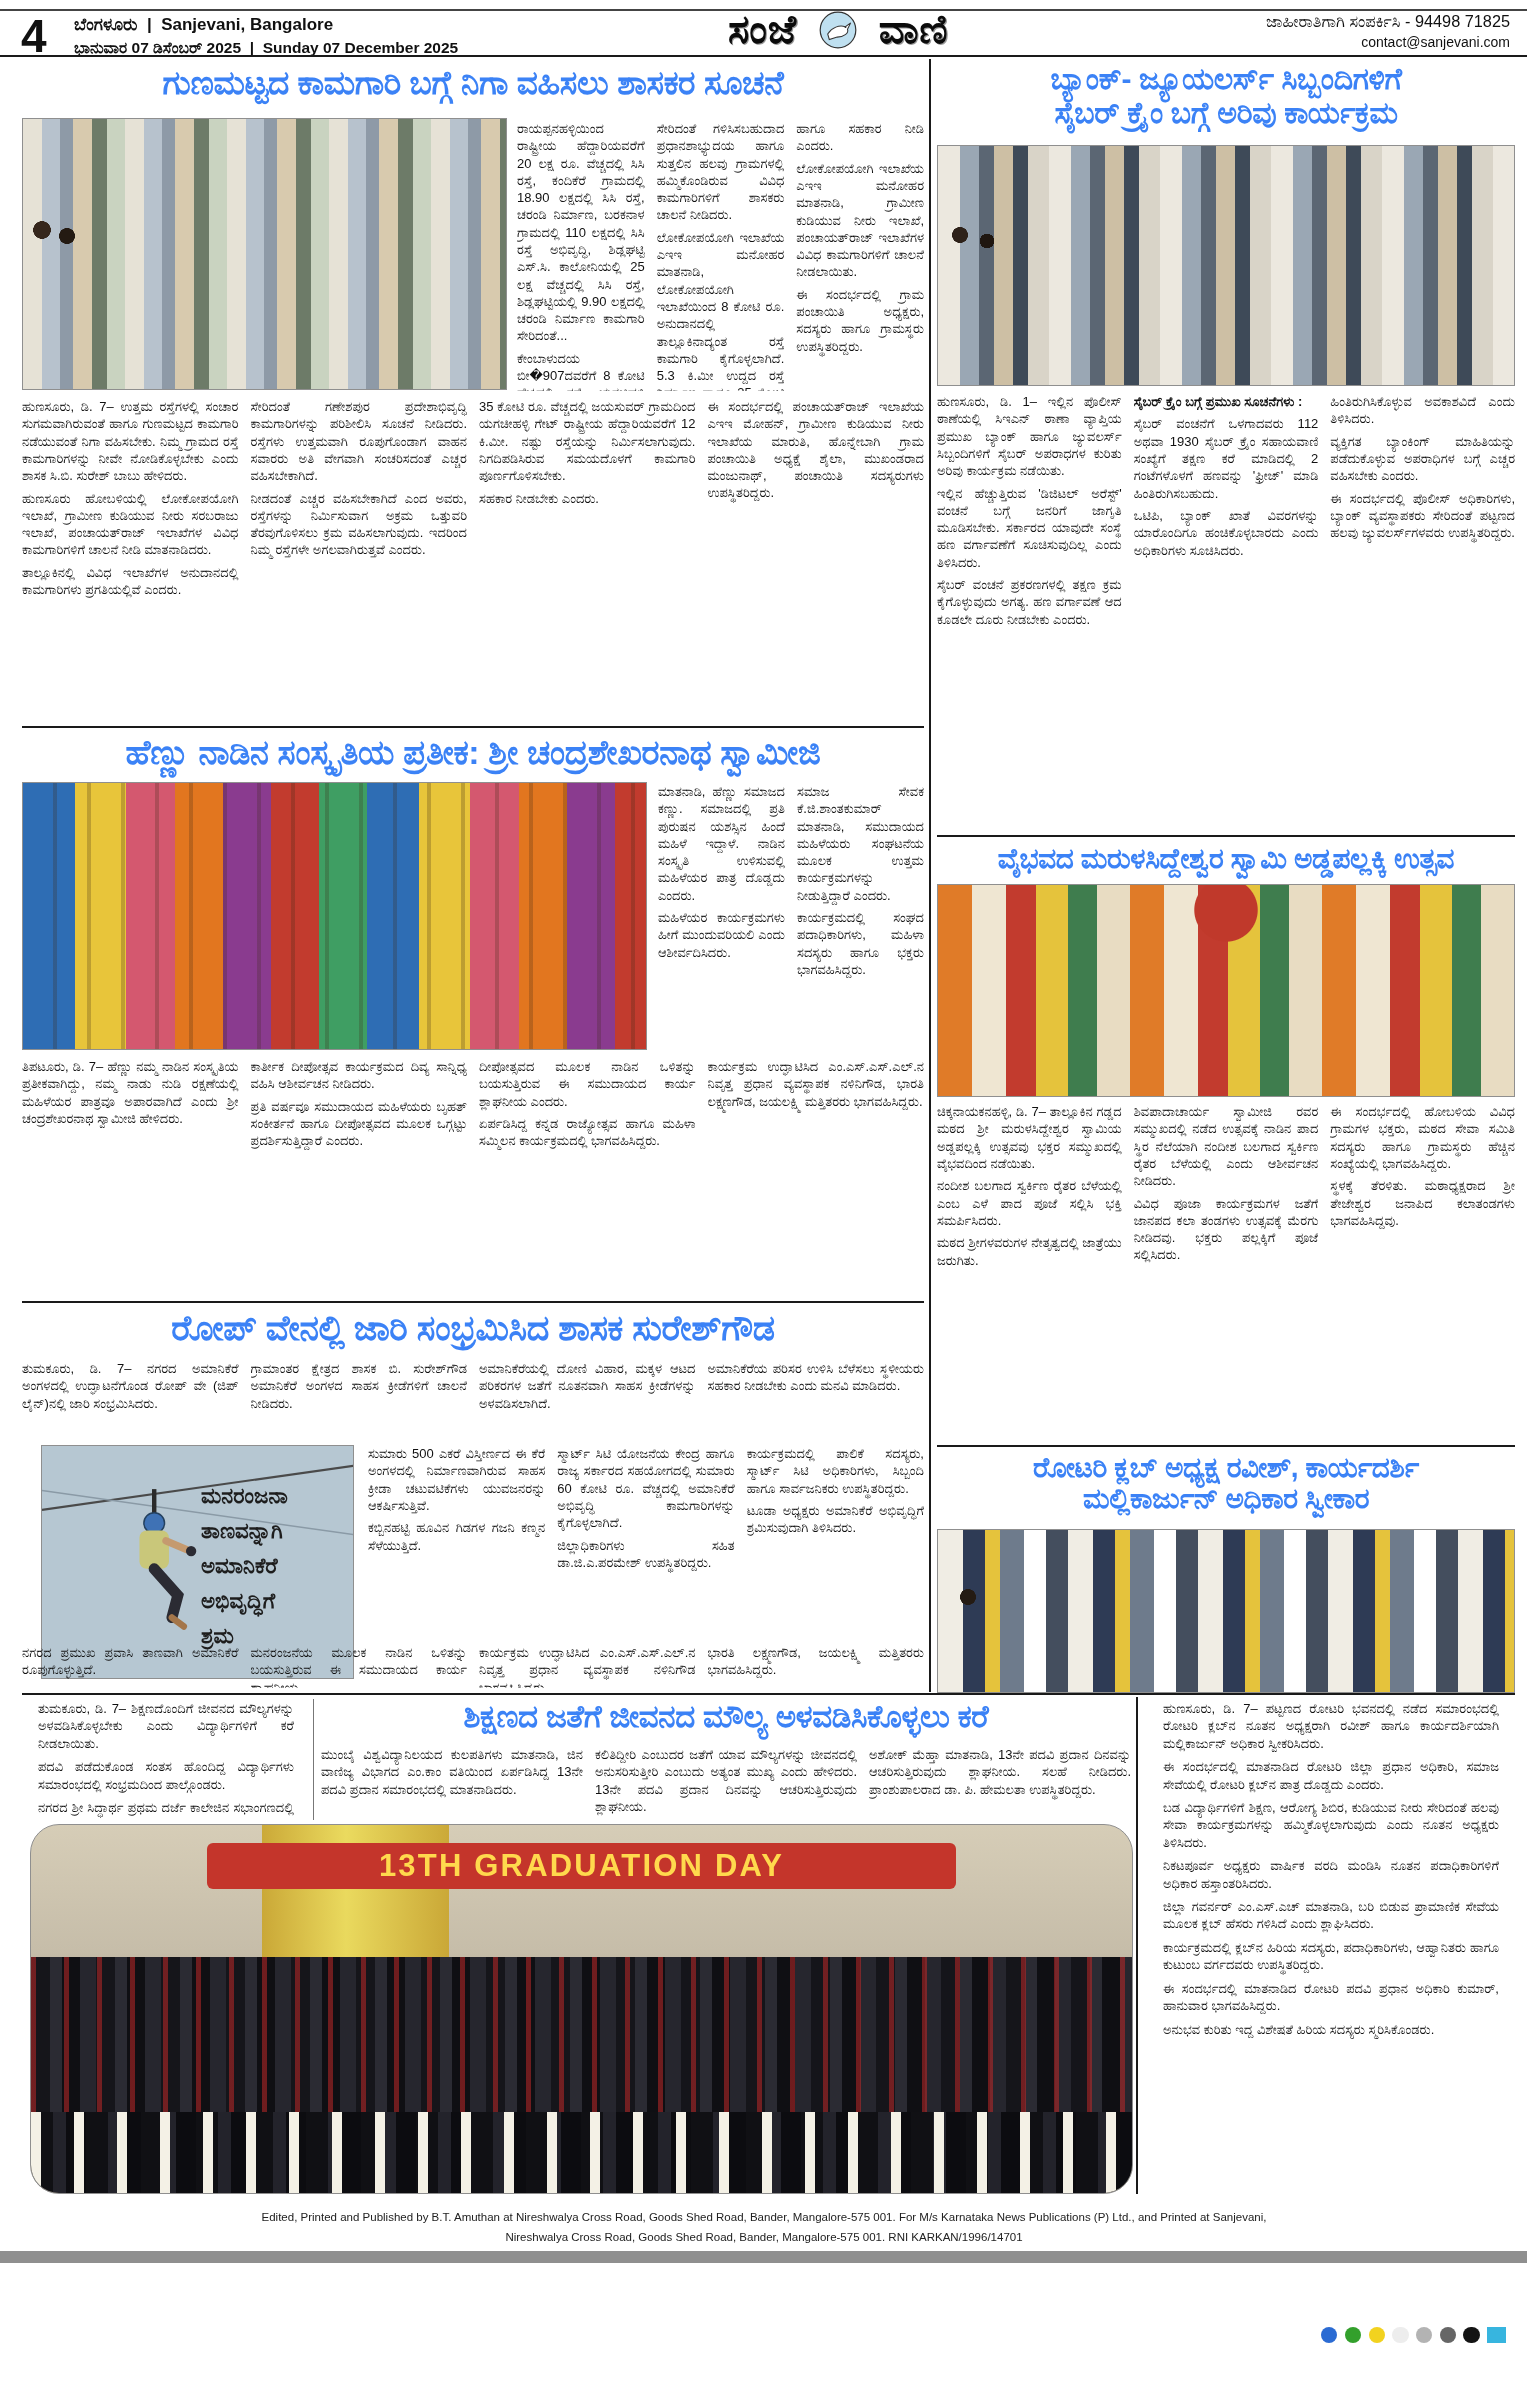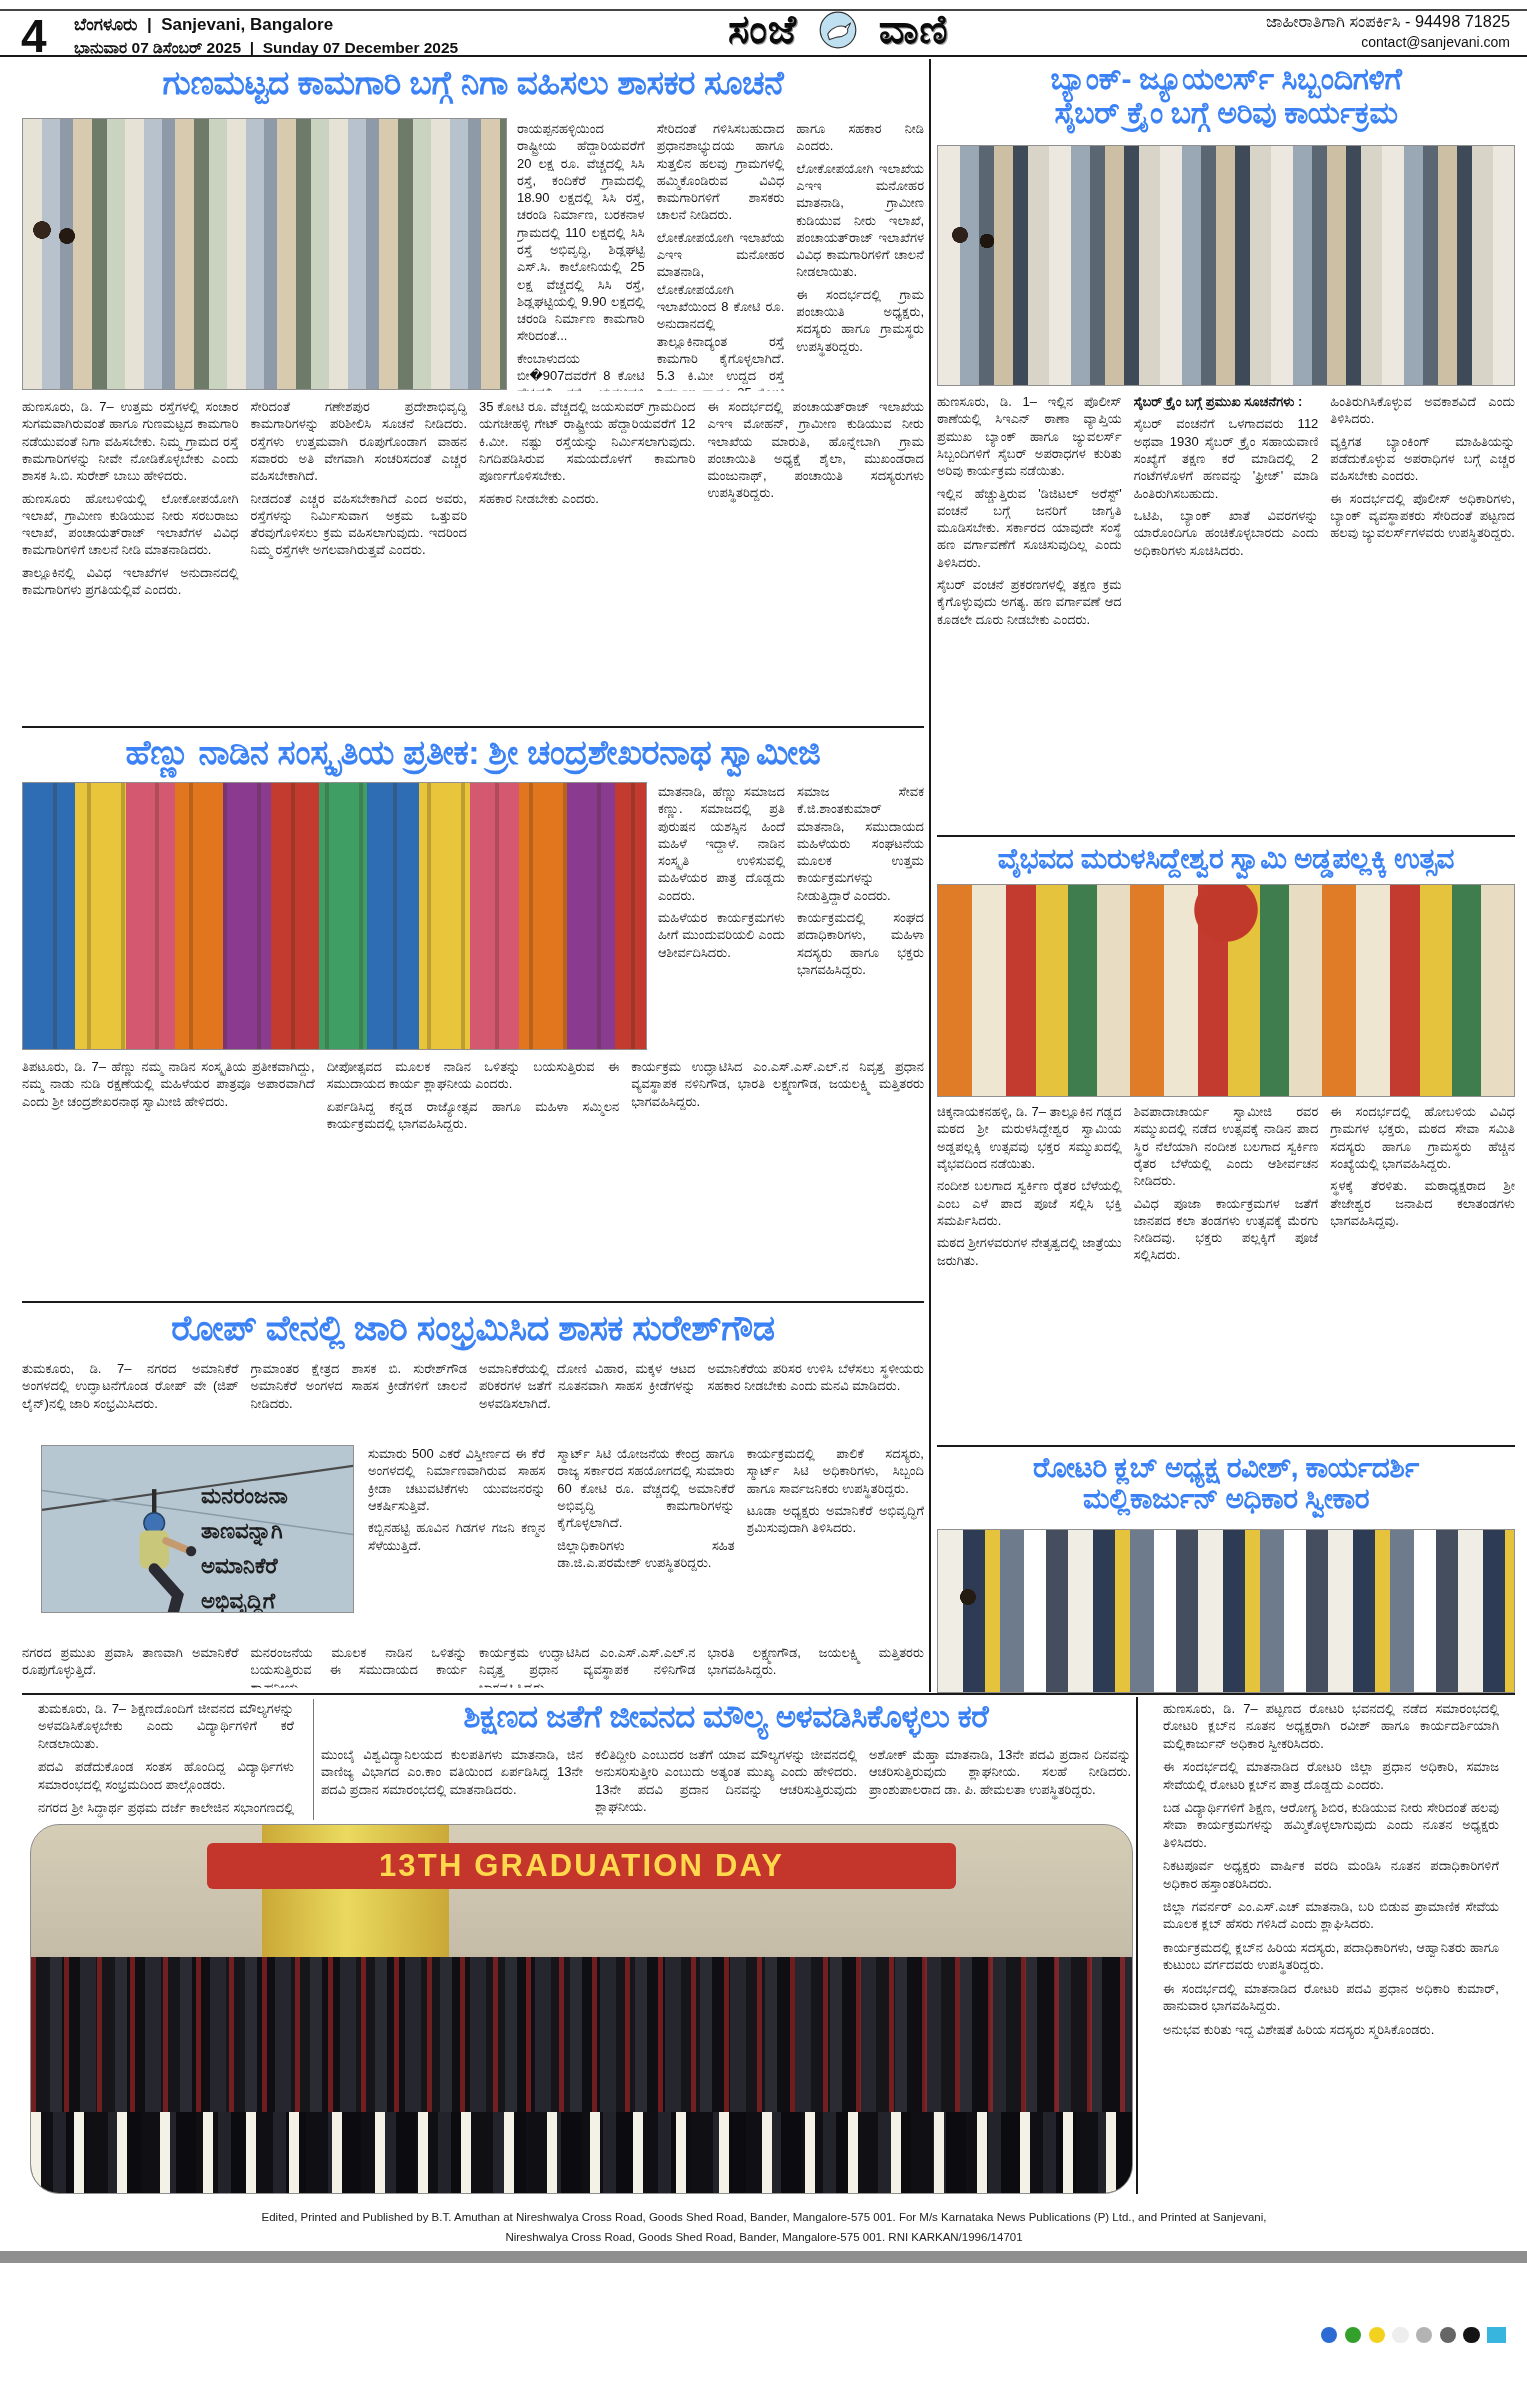--- a/index.html
+++ b/index.html
@@ -177,20 +177,24 @@
         <p>ಸಮಾಜ ಸೇವಕ ಕೆ.ಜಿ.ಶಾಂತಕುಮಾರ್ ಮಾತನಾಡಿ, ಸಮುದಾಯದ ಮಹಿಳೆಯರು ಸಂಘಟನೆಯ ಮೂಲಕ ಉತ್ತಮ ಕಾರ್ಯಕ್ರಮಗಳನ್ನು ನೀಡುತ್ತಿದ್ದಾರೆ ಎಂದರು.</p>
         <p>ಕಾರ್ಯಕ್ರಮದಲ್ಲಿ ಸಂಘದ ಪದಾಧಿಕಾರಿಗಳು, ಮಹಿಳಾ ಸದಸ್ಯರು ಹಾಗೂ ಭಕ್ತರು ಭಾಗವಹಿಸಿದ್ದರು.</p>
       </div>
   </div>
 
   <div class="abs cols body-txt" style="left:22px;top:1058px;width:902px;height:238px;">
     <div class="col">
         <p>ತಿಪಟೂರು, ಡಿ. 7– ಹೆಣ್ಣು ನಮ್ಮ ನಾಡಿನ ಸಂಸ್ಕೃತಿಯ ಪ್ರತೀಕವಾಗಿದ್ದು, ನಮ್ಮ ನಾಡು ನುಡಿ ರಕ್ಷಣೆಯಲ್ಲಿ ಮಹಿಳೆಯರ ಪಾತ್ರವೂ ಅಪಾರವಾಗಿದೆ ಎಂದು ಶ್ರೀ ಚಂದ್ರಶೇಖರನಾಥ ಸ್ವಾಮೀಜಿ ಹೇಳಿದರು.</p>
       </div>
     <div class="col">
+        <p>ಕಾರ್ತೀಕ ದೀಪೋತ್ಸವ ಕಾರ್ಯಕ್ರಮದ ದಿವ್ಯ ಸಾನ್ನಿಧ್ಯ ವಹಿಸಿ ಆಶೀರ್ವಚನ ನೀಡಿದರು.</p>
+        <p>ಪ್ರತಿ ವರ್ಷವೂ ಸಮುದಾಯದ ಮಹಿಳೆಯರು ಬೃಹತ್ ಸಂಕೀರ್ತನೆ ಹಾಗೂ ದೀಪೋತ್ಸವದ ಮೂಲಕ ಒಗ್ಗಟ್ಟು ಪ್ರದರ್ಶಿಸುತ್ತಿದ್ದಾರೆ ಎಂದರು.</p>
+      </div>
+    <div class="col">
         <p>ದೀಪೋತ್ಸವದ ಮೂಲಕ ನಾಡಿನ ಒಳಿತನ್ನು ಬಯಸುತ್ತಿರುವ ಈ ಸಮುದಾಯದ ಕಾರ್ಯ ಶ್ಲಾಘನೀಯ ಎಂದರು.</p>
         <p>ಏರ್ಪಡಿಸಿದ್ದ ಕನ್ನಡ ರಾಜ್ಯೋತ್ಸವ ಹಾಗೂ ಮಹಿಳಾ ಸಮ್ಮಿಲನ ಕಾರ್ಯಕ್ರಮದಲ್ಲಿ ಭಾಗವಹಿಸಿದ್ದರು.</p>
       </div>
     <div class="col">
         <p>ಕಾರ್ಯಕ್ರಮ ಉದ್ಘಾಟಿಸಿದ ಎಂ.ಎಸ್.ಎಸ್.ಎಲ್.ನ ನಿವೃತ್ತ ಪ್ರಧಾನ ವ್ಯವಸ್ಥಾಪಕ ನಳಿನಿಗೌಡ, ಭಾರತಿ ಲಕ್ಷ್ಮಣಗೌಡ, ಜಯಲಕ್ಷ್ಮಿ ಮತ್ತಿತರರು ಭಾಗವಹಿಸಿದ್ದರು.</p>
       </div>
   </div>
 
   <div class="rule-h" style="left:22px;top:1301px;width:902px;"></div>
   <div class="abs headline h48" style="left:22px;top:1308px;width:902px;">ರೋಪ್ ವೇನಲ್ಲಿ ಜಾರಿ ಸಂಭ್ರಮಿಸಿದ ಶಾಸಕ ಸುರೇಶ್‌ಗೌಡ</div>
@@ -203,21 +207,21 @@
         <p>ಗ್ರಾಮಾಂತರ ಕ್ಷೇತ್ರದ ಶಾಸಕ ಬಿ. ಸುರೇಶ್‌ಗೌಡ ಅಮಾನಿಕೆರೆ ಅಂಗಳದ ಸಾಹಸ ಕ್ರೀಡೆಗಳಿಗೆ ಚಾಲನೆ ನೀಡಿದರು.</p>
       </div>
     <div class="col">
         <p>ಅಮಾನಿಕೆರೆಯಲ್ಲಿ ದೋಣಿ ವಿಹಾರ, ಮಕ್ಕಳ ಆಟದ ಪರಿಕರಗಳ ಜತೆಗೆ ನೂತನವಾಗಿ ಸಾಹಸ ಕ್ರೀಡೆಗಳನ್ನು ಅಳವಡಿಸಲಾಗಿದೆ.</p>
       </div>
     <div class="col">
         <p>ಅಮಾನಿಕೆರೆಯ ಪರಿಸರ ಉಳಿಸಿ ಬೆಳೆಸಲು ಸ್ಥಳೀಯರು ಸಹಕಾರ ನೀಡಬೇಕು ಎಂದು ಮನವಿ ಮಾಡಿದರು.</p>
       </div>
   </div>
 
-  <div class="photo ph-zipline" style="left:41px;top:1445px;width:313px;height:168px;">
+  <div class="photo ph-zipline" style="left:41px;top:1445px;width:313px;height:234px;">
     <svg viewBox="0 0 424 262" width="313" height="194">
       <line x1="0" y1="86" x2="424" y2="26" stroke="#4a4a4a" stroke-width="3"></line>
       <line x1="0" y1="60" x2="424" y2="120" stroke="#8a9aa6" stroke-width="2"></line>
       <line x1="152" y1="58" x2="152" y2="92" stroke="#2b2b2b" stroke-width="6"></line>
       <circle cx="152" cy="104" r="14" fill="#3f72b5" stroke="#24415f" stroke-width="2"></circle>
       <rect x="132" y="114" width="40" height="52" rx="10" fill="#c9c77a"></rect>
       <path d="M168 128 L196 140" stroke="#c59a6f" stroke-width="10" stroke-linecap="round"></path>
       <circle cx="202" cy="142" r="7" fill="#2b2b33"></circle>
       <path d="M152 166 L184 202 L176 232" stroke="#2b2b33" stroke-width="15" fill="none" stroke-linecap="round"></path>
       <path d="M176 232 L192 244" stroke="#a4764a" stroke-width="9" stroke-linecap="round"></path>

